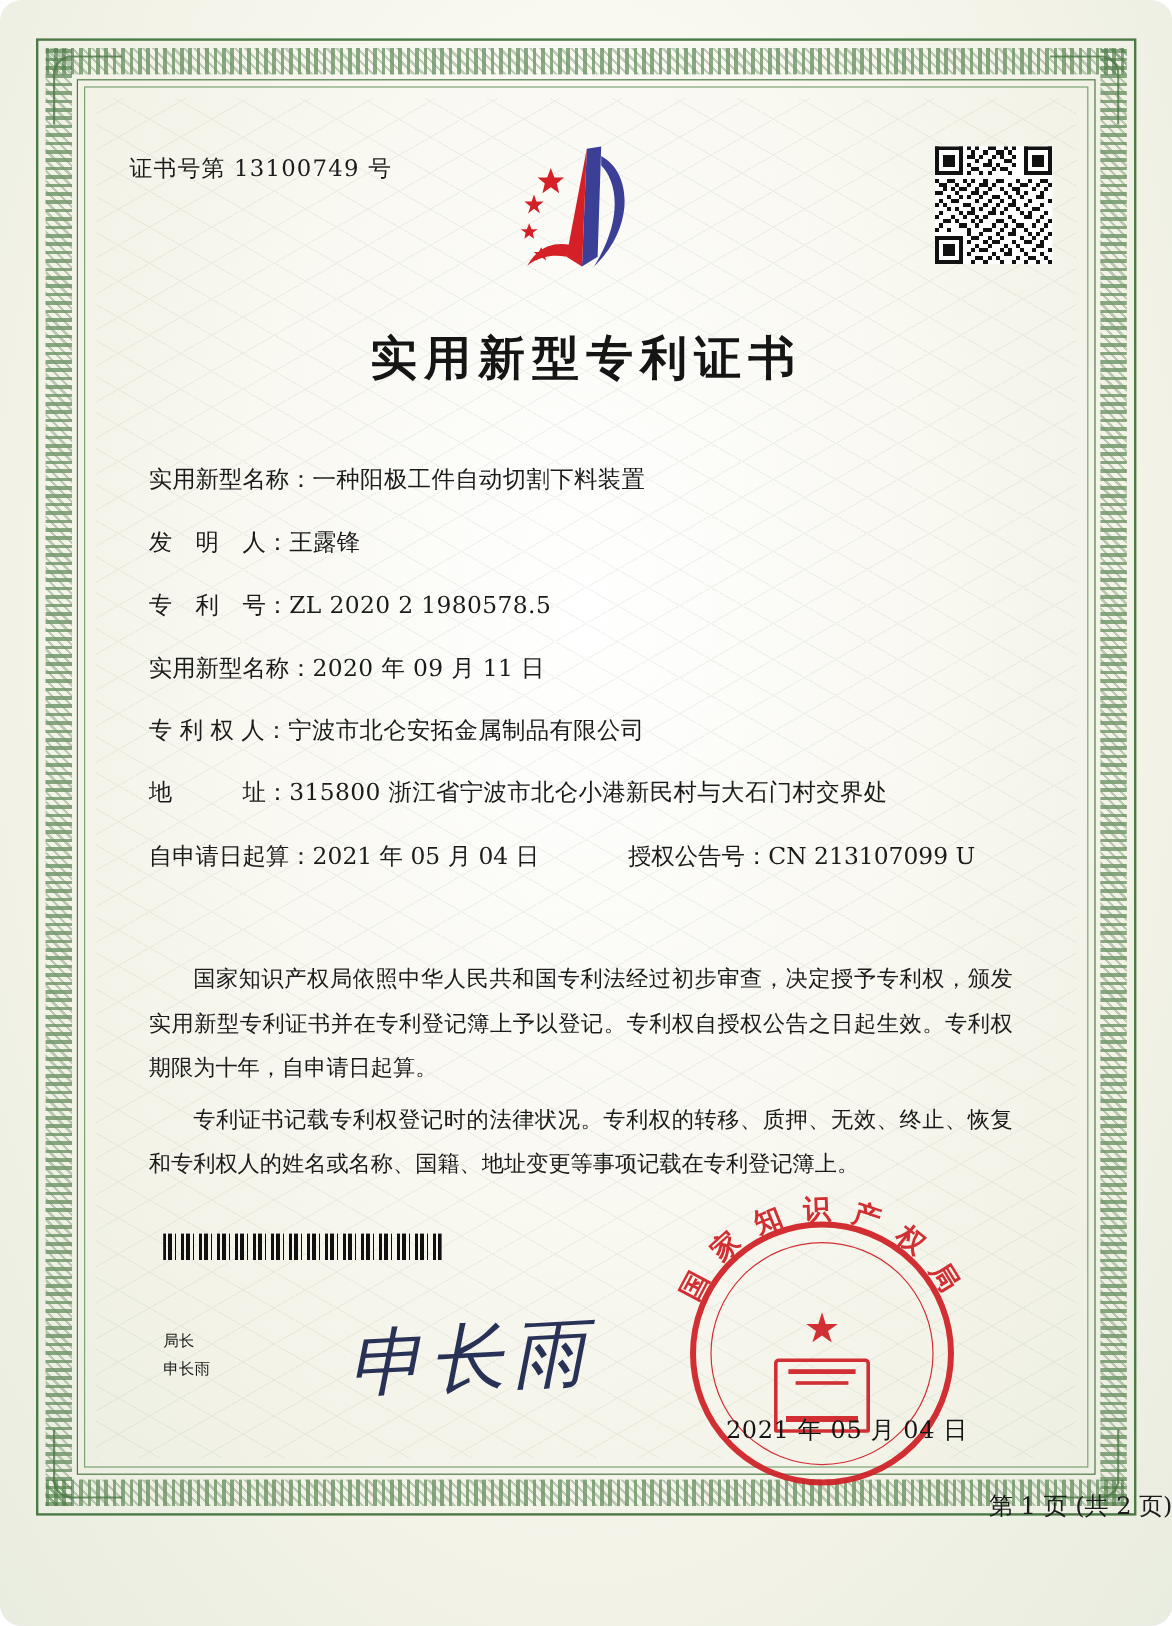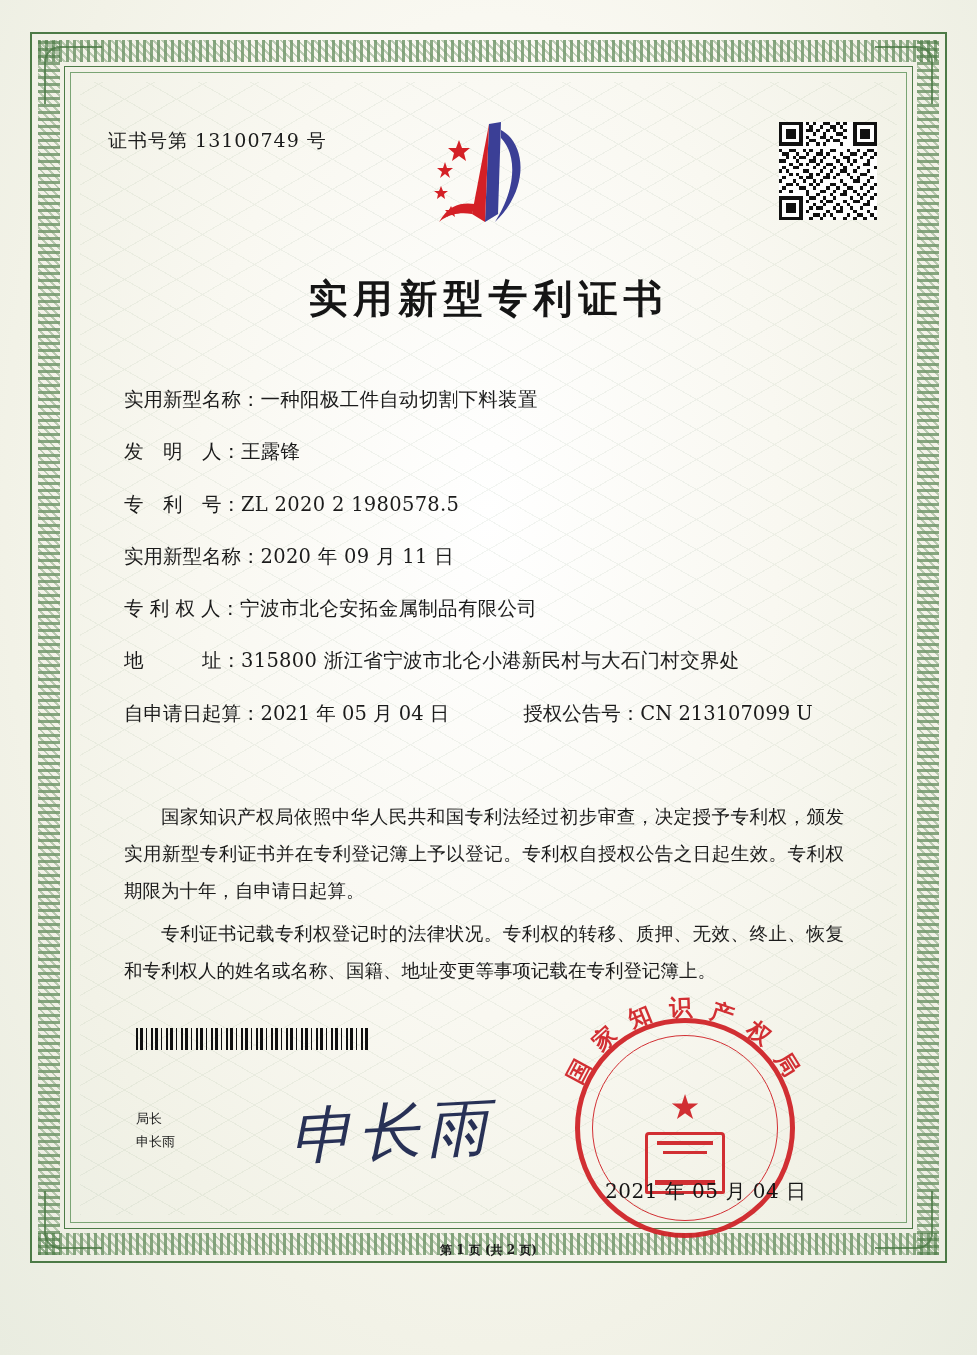--- a/index.html
+++ b/index.html
@@ -15,20 +15,21 @@
     position: relative;
     overflow: hidden;
   }
 
   .page {
     position: absolute;
     inset: 0;
     background: #fbfaf5;
     background-image:
       radial-gradient(ellipse at 50% 38%, #ffffff 0%, #f9f8f1 42%, #f2f2e7 70%, #e9ece0 100%);
+    border-radius: 18px;
   }
 
   
   .border-outer {
     position: absolute;
     left: 30px;
     top: 32px;
     right: 30px;
     bottom: 92px;
     border: 2px solid #4c7a46;
@@ -300,24 +301,23 @@
     color: #151515;
     font-family: "DejaVu Serif", "Liberation Serif", serif;
     letter-spacing: .5px;
   }
 
   
   .page-num {
     position: absolute;
     left: 0; right: 0;
     top: 1242px;
-    text-align: center;
-    font-size: 12px;
-    font-family: "DejaVu Serif", "Liberation Serif", serif;
-    font-weight: bold;
+    text-align: right;
+    font-size: 20px;
+    font-family: "DejaVu Serif", "Liberation Serif", serif;
   }
   .footnote {
     position: absolute;
     left: 0; right: 0;
     top: 1356px;
     text-align: center;
     font-size: 24px;
     font-family: Liberation Sans, sans-serif;
   }
 </style>

